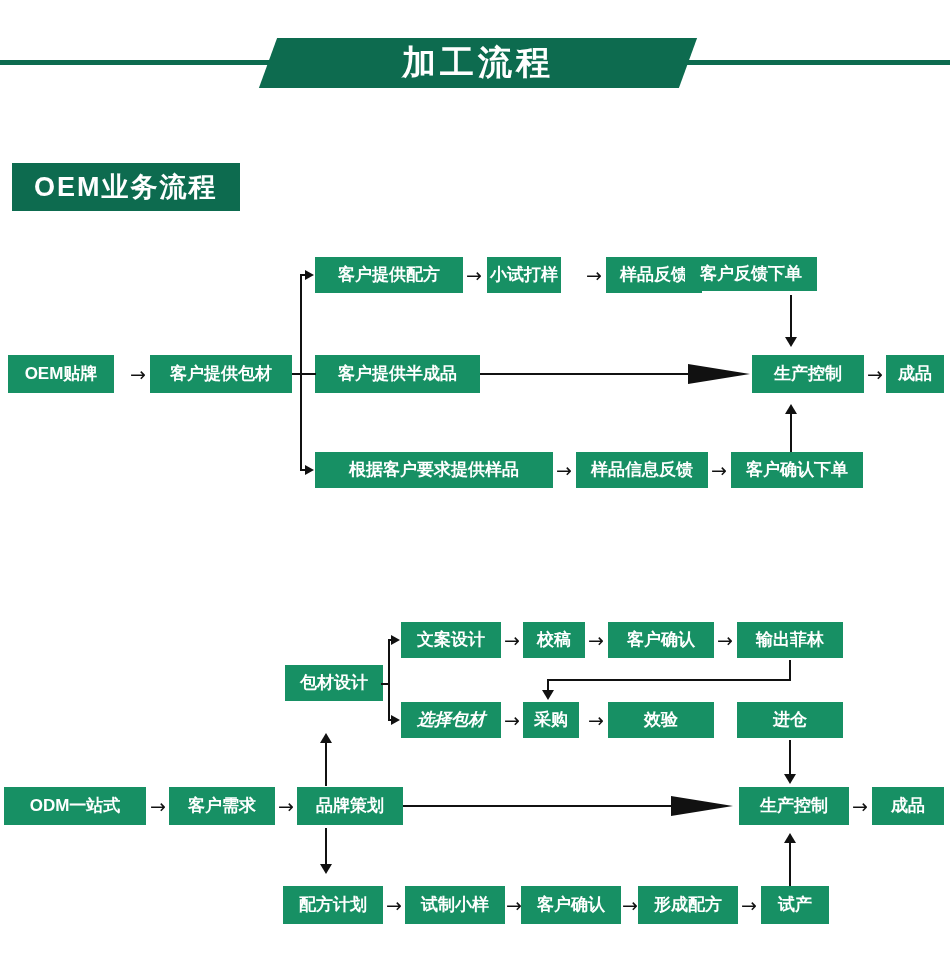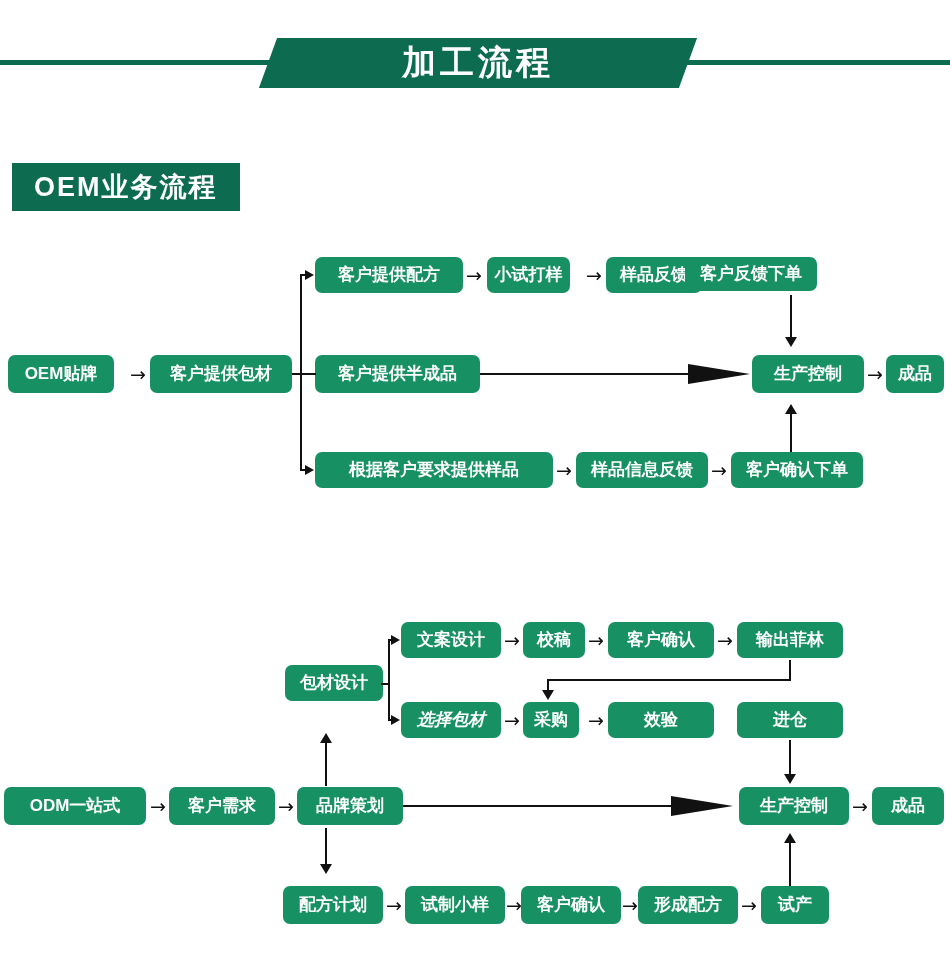--- a/index.html
+++ b/index.html
@@ -33,21 +33,20 @@
     padding:0 22px;height:48px;
   }
 
   
   .box{
     position:absolute;background:#179064;color:#ffffff;
     font-size:17px;font-weight:bold;
     display:flex;align-items:center;justify-content:center;
     box-sizing:border-box;text-align:center;line-height:1.1;
     white-space:nowrap;
-    border-radius:7px;
   }
 
   
   .arrow-r{position:absolute;color:#111;font-size:19px;line-height:1;font-family:"DejaVu Sans",sans-serif;}
   .hline{position:absolute;background:#111;height:2px;}
   .vline{position:absolute;background:#111;width:2px;}
   .tri-r{position:absolute;width:0;height:0;border-top:5px solid transparent;border-bottom:5px solid transparent;border-left:9px solid #111;}
   .tri-d{position:absolute;width:0;height:0;border-left:6px solid transparent;border-right:6px solid transparent;border-top:10px solid #111;}
   .tri-u{position:absolute;width:0;height:0;border-left:6px solid transparent;border-right:6px solid transparent;border-bottom:10px solid #111;}
   .bigarrow{position:absolute;}
@@ -62,21 +61,21 @@
   <div class="banner">
     <div class="rule"></div>
     <div class="plate"></div>
     <div class="title">加工流程</div>
   </div>
 
   <div class="section-head" style="left:12px;top:163px;">OEM业务流程</div>
 
   <div class="box" style="left:315px;top:257px;width:148px;height:36px;">客户提供配方</div>
   <div class="arrow-r" style="left:466px;top:266px;">→</div>
-  <div class="box" style="left:487px;top:257px;width:83px;height:36px;text-align:right;">小试打样</div>
+  <div class="box" style="left:487px;top:257px;width:74px;height:36px;text-align:right;">小试打样</div>
   <div class="arrow-r" style="left:586px;top:266px;">→</div>
   <div class="box" style="left:606px;top:257px;width:96px;height:36px;">样品反馈</div>
   <div class="arrow-r" style="left:705px;top:266px;">→</div>
   <div class="box" style="left:685px;top:257px;width:132px;height:34px;">客户反馈下单</div>
 
   <div class="box" style="left:8px;top:355px;width:106px;height:38px;">OEM贴牌</div>
   <div class="arrow-r" style="left:130px;top:365px;">→</div>
   <div class="box" style="left:150px;top:355px;width:142px;height:38px;">客户提供包材</div>
   <div class="box" style="left:315px;top:355px;width:165px;height:38px;">客户提供半成品</div>
 

